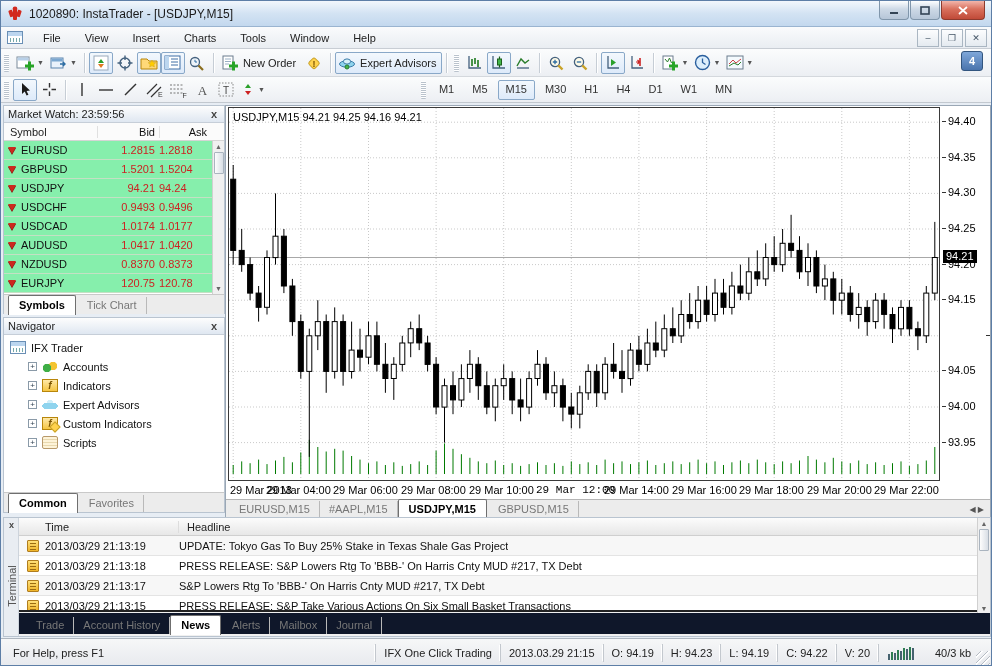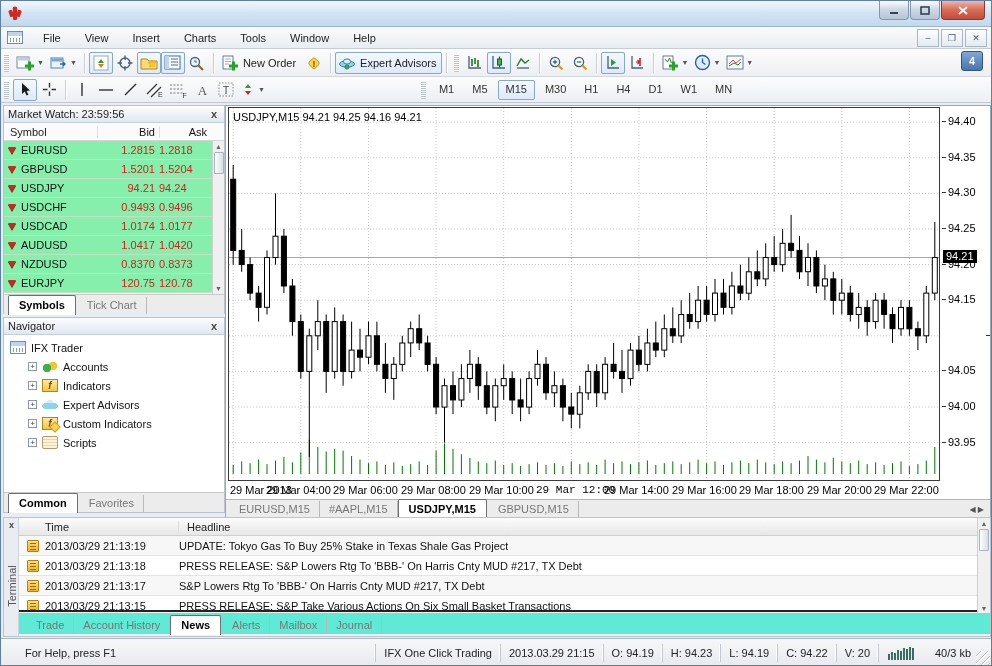--- a/index.html
+++ b/index.html
@@ -91,43 +91,44 @@
 #t-head .h1{width:160px;padding-left:26px;color:#222;border-right:1px solid #ddd}
 #t-head .h2{padding-left:8px;color:#222}
 #t-rows{position:absolute;left:15px;top:18px;right:13px;height:74px;background:#fff;overflow:hidden}
 .newsrow{height:20px;display:flex;align-items:center;border-bottom:1px solid #e4e4e4;background:#fff}
 .newsrow:nth-child(odd){background:#f7f7f7}
 .news-ico{width:12px;height:12px;margin:0 6px 0 8px;background:linear-gradient(#ffe07a,#f0b429);border:1px solid #b07d1e;border-radius:1px;position:relative;flex:none}
 .news-ico::after{content:"";position:absolute;left:2px;top:2px;right:2px;height:7px;background:repeating-linear-gradient(#9a6b12 0 1px,transparent 1px 3px)}
 .newsrow .tm{width:134px;color:#111;flex:none}
 .newsrow .hd{color:#111;white-space:nowrap;overflow:hidden}
 #t-split{position:absolute;left:15px;right:13px;top:92px;height:2px;background:#222}
-#t-tabs{position:absolute;left:15px;right:0;bottom:2px;height:21px;background:#5eead4;display:flex;align-items:flex-end;padding-left:8px}
+#t-tabs{position:absolute;left:15px;right:0;bottom:2px;height:21px;background:#0f172a;display:flex;align-items:flex-end;padding-left:8px}
 #t-sb{position:absolute;right:0;top:0;width:13px;height:96px}
 
 #statusbar{position:absolute;left:0;top:637px;width:100%;height:28px;background:linear-gradient(#f6f7f8,#e8eaee);border-top:1px solid #aeb6bf;display:flex;align-items:center;color:#222}
 .sseg{height:18px;display:flex;align-items:center;padding:0 8px;border-left:1px solid #c3c8ce;box-shadow:-2px 0 0 -1px #fff}
-.sseg.first{flex:1;border-left:none;box-shadow:none;padding-left:24px}
+.sseg.first{flex:1;border-left:none;box-shadow:none;padding-left:12px}
 #grip{position:absolute;right:1px;bottom:1px;width:14px;height:14px;background:repeating-linear-gradient(135deg,transparent 0 3px,#b6bcc4 3px 4px,#fff 4px 5px)}
 svg{display:block}
 </style>
 </head>
 <body>
 
 <div id="window">
 
   <div id="titlebar">
     <svg width="16" height="16">
         <g fill="#d22a1e">
           <rect x="6" y="2" width="4" height="12" rx="1"></rect>
           <rect x="2" y="4" width="4" height="7" rx="1" transform="rotate(-18 4 7)"></rect>
           <rect x="10" y="4" width="4" height="7" rx="1" transform="rotate(18 12 7)"></rect>
           <circle cx="8" cy="3" r="2.4"></circle>
         </g>
       </svg>
+    <span class="title">1020890: InstaTrader - [USDJPY,M15]</span>
     <div class="winbtns">
       <div class="wbtn">
           <svg width="10" height="9">
             <rect x="1" y="6" width="8" height="2" fill="#345"></rect>
           </svg>
         </div>
       <div class="wbtn">
           <svg width="11" height="9">
             <rect x="1" y="1" width="8" height="7" fill="none" stroke="#345" stroke-width="1.6"></rect>
           </svg>

